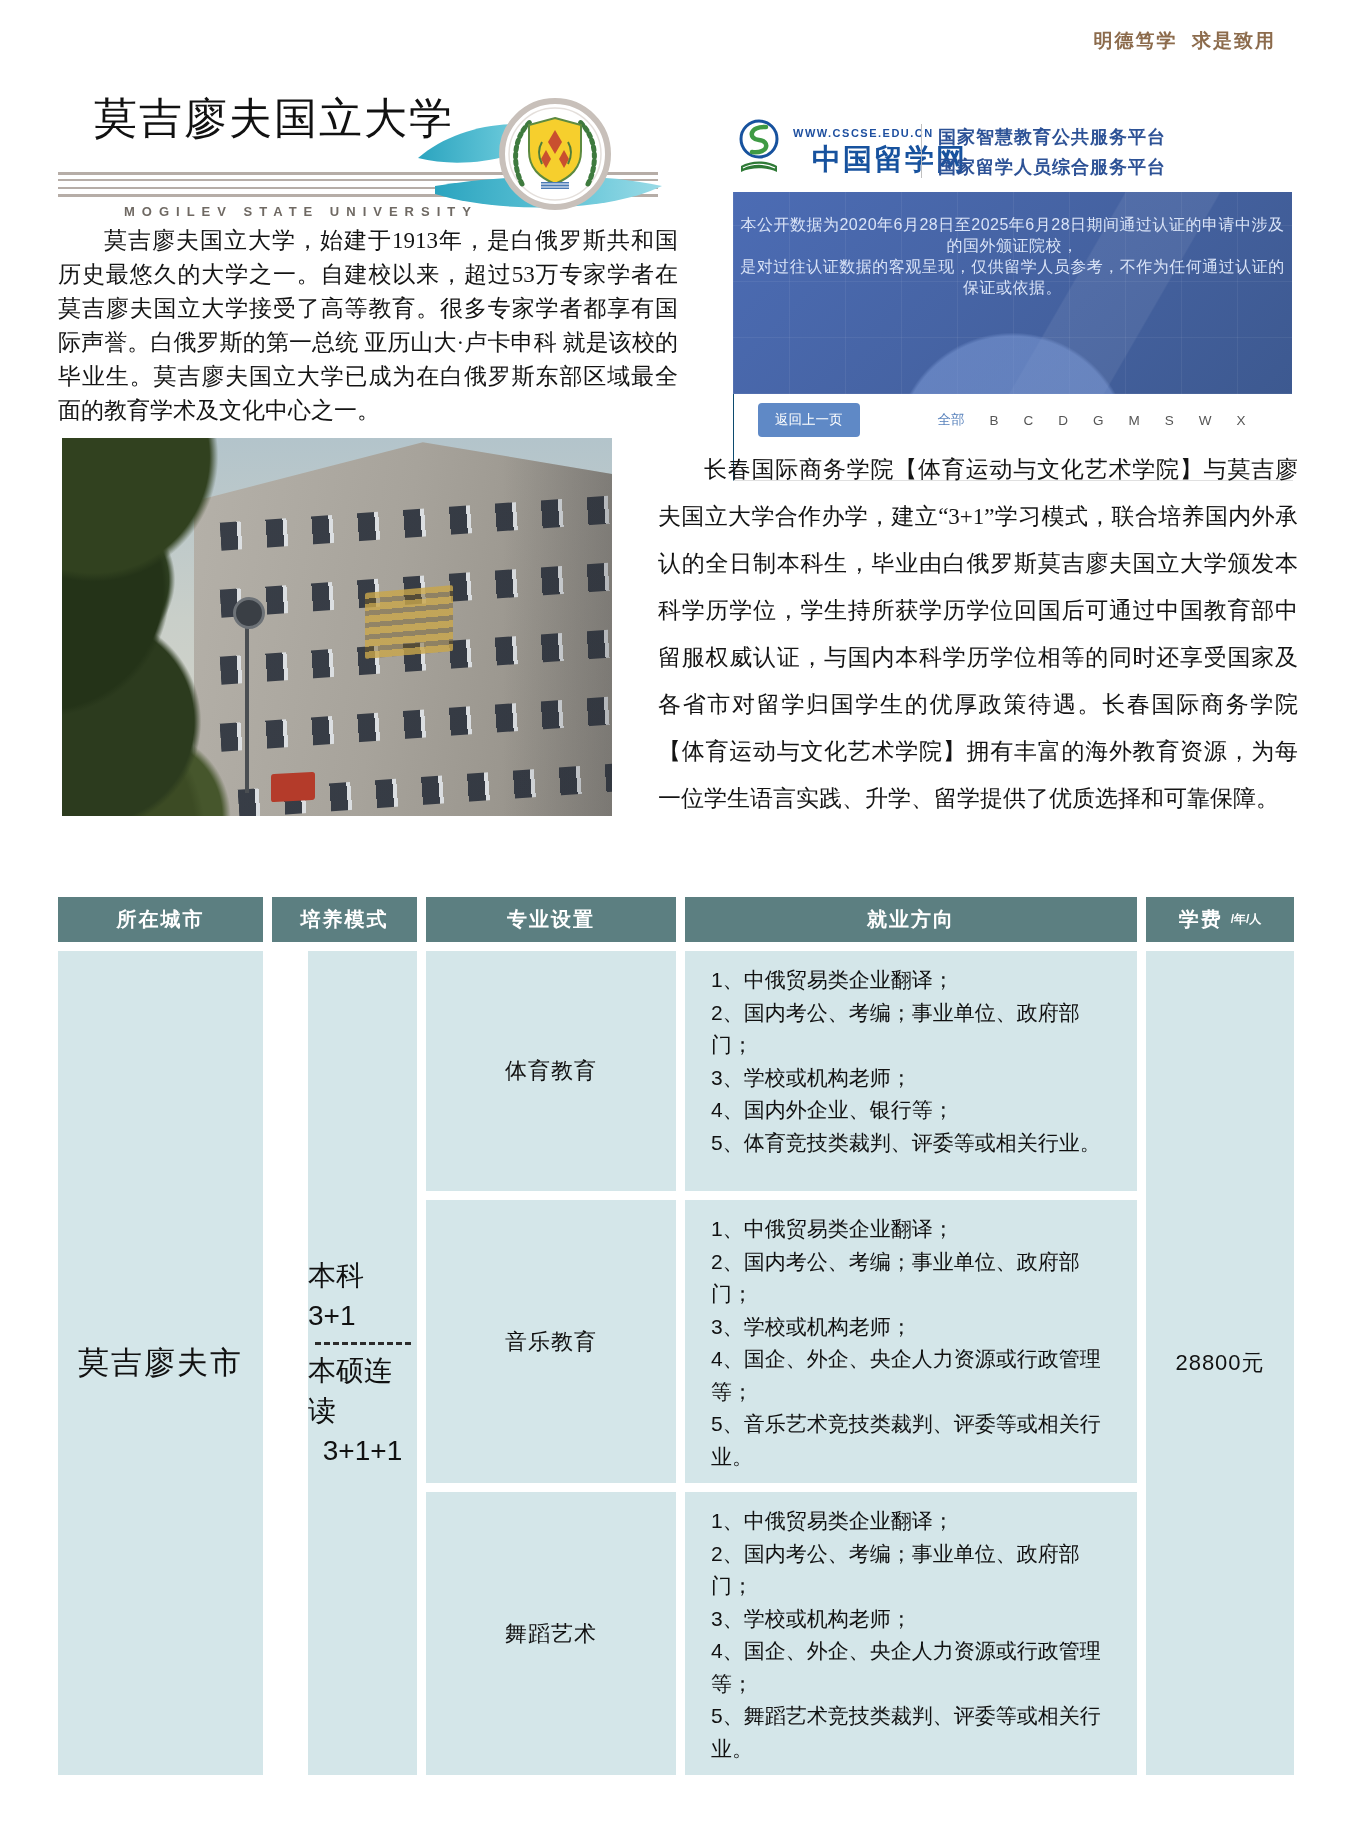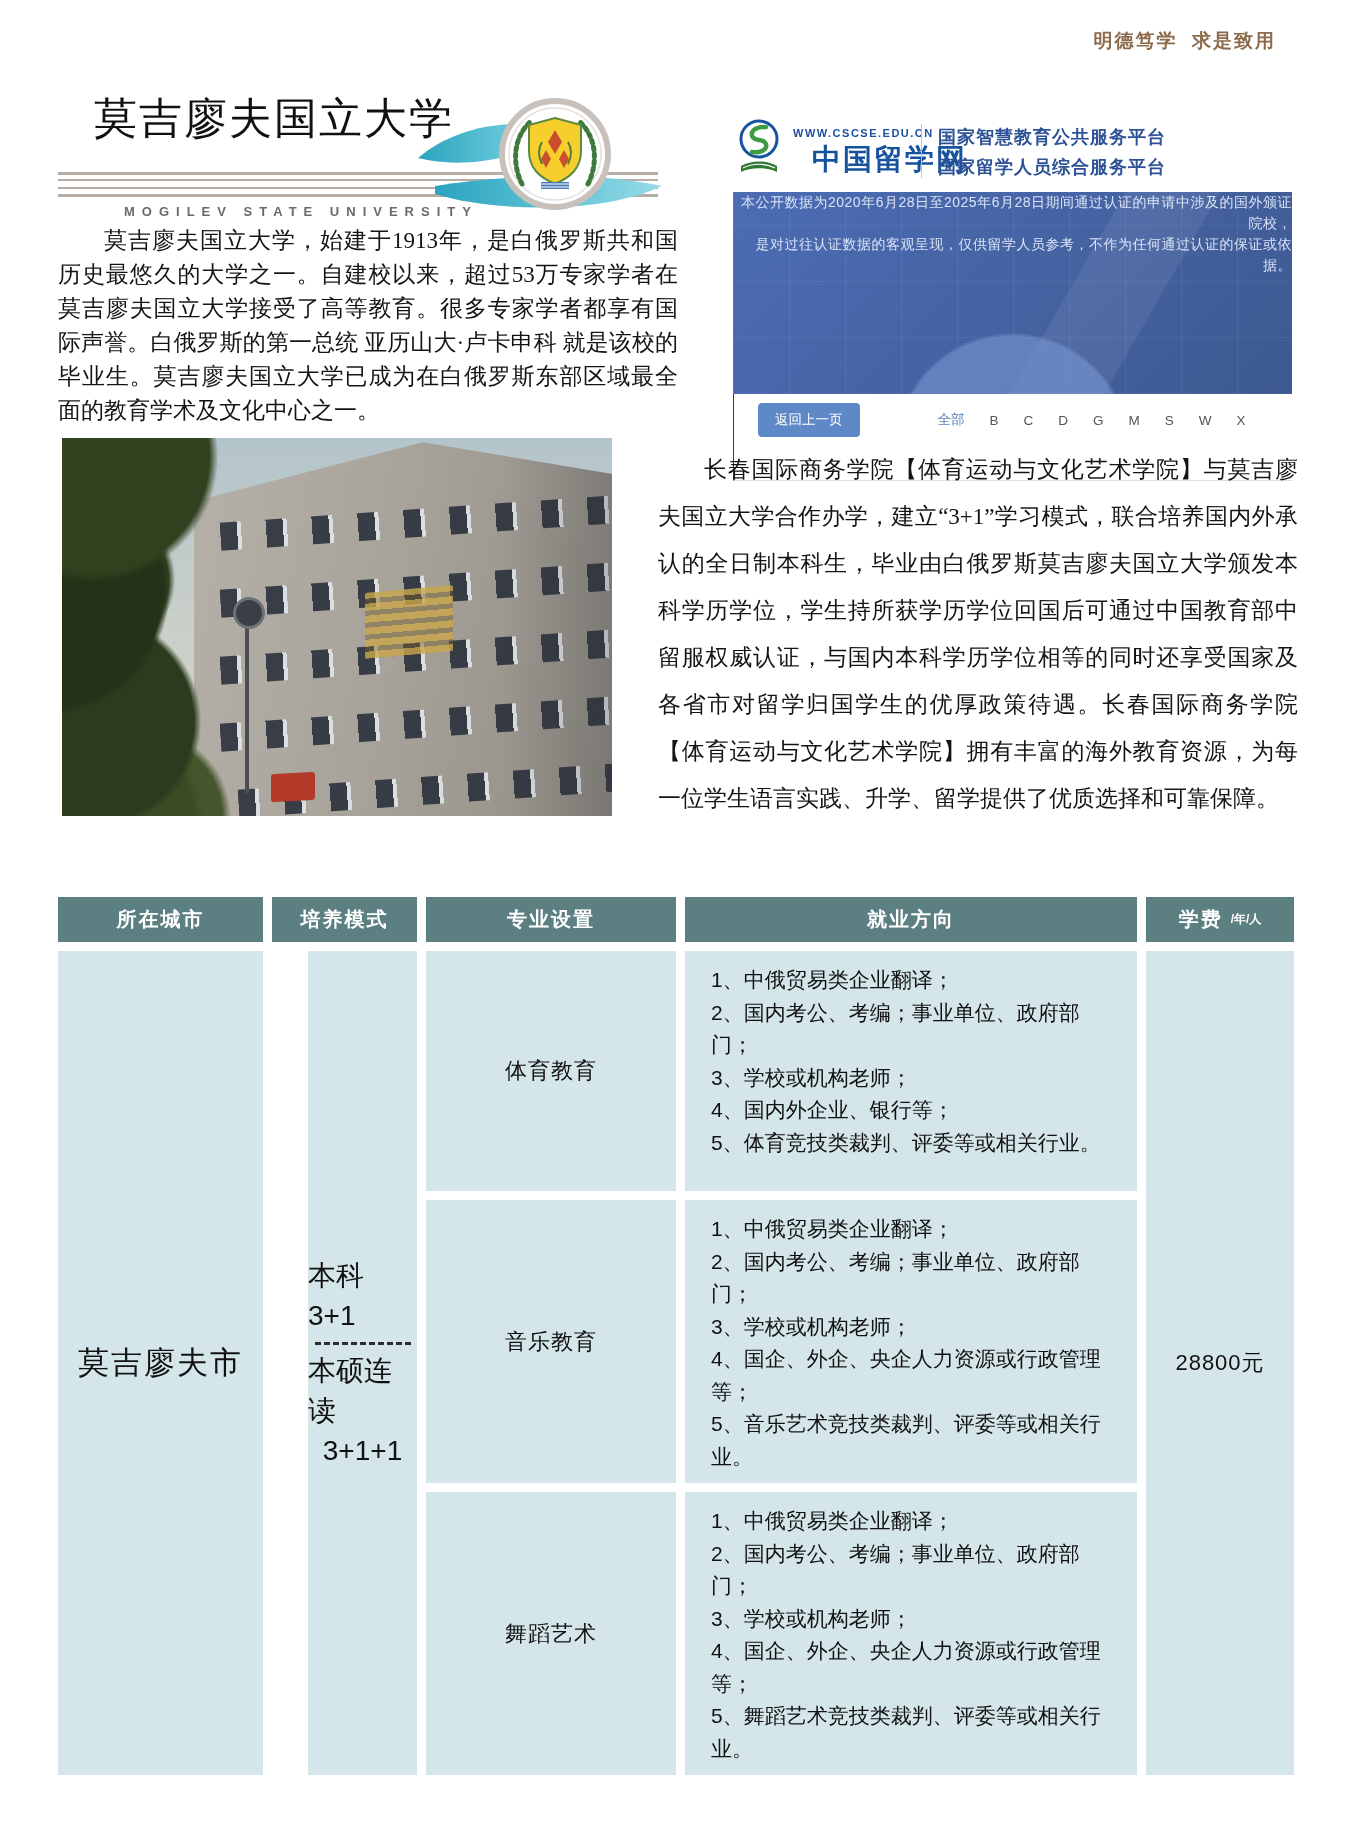--- a/index.html
+++ b/index.html
@@ -50,21 +50,21 @@
       linear-gradient(120deg, rgba(255,255,255,0) 58%, rgba(255,255,255,0.07) 58.3% 72%, rgba(255,255,255,0) 72.3%),
       repeating-linear-gradient(90deg, rgba(255,255,255,0.06) 0 1px, transparent 1px 56px),
       repeating-linear-gradient(0deg, rgba(255,255,255,0.06) 0 1px, transparent 1px 56px),
       linear-gradient(135deg,#4c6cb4 0%,#44619f 60%,#3d5990 100%);
   }
   .panel-title{
     text-align:center;margin-top:40px;font-size:31px;font-weight:bold;color:#ffffff;
     letter-spacing:3px;
   }
   .panel-note{
-    text-align:right;font-size:14px;line-height:21px;color:#d9e3f7;
+    margin-top:22px;text-align:center;font-size:16px;line-height:21px;color:#d9e3f7;
     white-space:pre-line;letter-spacing:0.5px;
   }
   
   .card{
     position:absolute;left:733px;top:394px;width:559px;height:86px;background:#ffffff;
     border-left:1px solid #0c4a6e;border-bottom:1px solid #e0e0e0;
   }
   .card-row{display:flex;align-items:center;margin:9px 0 0 24px;}
   .back-btn{
     background:#5f89c6;color:#ffffff;font-size:13.5px;border:none;border-radius:4px;

